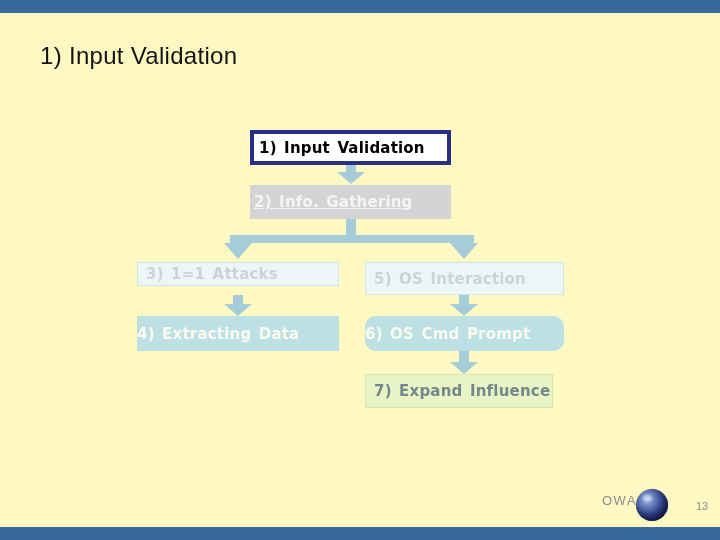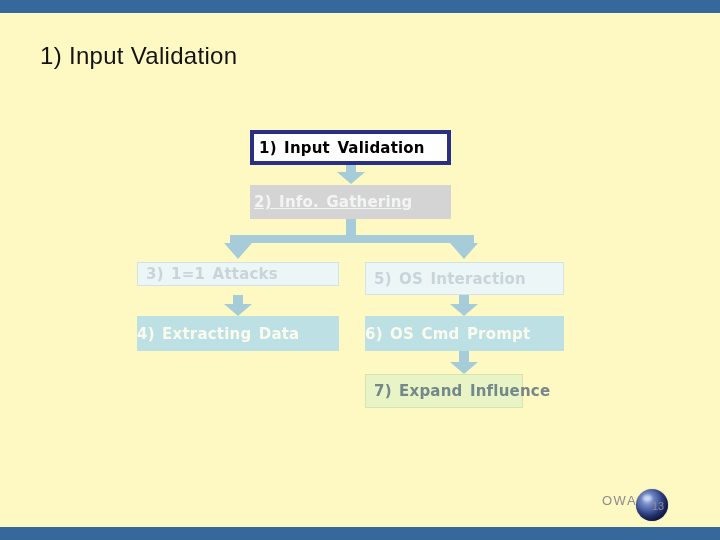--- a/index.html
+++ b/index.html
@@ -49,43 +49,43 @@
     background:#ffffff;border:4px solid var(--node1-border);
     color:#000000;padding-left:5px;}
   .node-2{left:250px;top:185px;width:201px;height:34px;
     background:var(--node2-bg);color:#F3F5F5;padding-left:4px;text-decoration:underline;}
   .node-light{background:var(--light-bg);border:1px solid var(--light-border);
     color:var(--light-text);padding-left:8px;}
   .node-3{left:137px;top:262px;width:202px;height:24px;}
   .node-5{left:365px;top:262px;width:199px;height:33px;}
   .node-teal{background:var(--teal-bg);color:var(--teal-text);padding-left:0;}
   .node-4{left:137px;top:316px;width:202px;height:35px;}
-  .node-6{left:365px;top:316px;width:199px;height:35px;}
-  .node-7{left:365px;top:374px;width:158px;height:34px;
+  .node-6{left:365px;top:316px;width:199px;height:35px;border-radius:11px;}
+  .node-7{left:365px;top:374px;width:188px;height:34px;
     background:var(--green-bg);border:1px solid var(--green-border);
     color:var(--green-text);padding-left:8px;}
   .footer-brand{
     position:absolute;left:582px;top:493px;
     font-family:"Liberation Sans", sans-serif;
     font-size:13px;color:var(--footer-gray);letter-spacing:1.5px;margin-left:20px;
   }
   .globe{
     position:absolute;left:636px;top:489px;width:32px;height:32px;
     border-radius:50%;
     background:radial-gradient(circle at 35% 32%, #b9c7e9 0%, #6d83c0 22%, #3a4e96 48%, #1c2a68 78%, #0a123f 100%);
     box-shadow:inset -3px -4px 7px rgba(2,4,30,0.55), 0 0 1px rgba(0,0,20,0.4);
   }
   .globe::after{
     content:"";position:absolute;left:7px;top:6px;width:9px;height:6px;
     border-radius:50%;
     background:rgba(230,238,255,0.55);
     filter:blur(1px);
   }
   .page-number{
-    position:absolute;left:652px;top:500px;
+    position:absolute;left:696px;top:500px;
     font-family:"Liberation Sans", sans-serif;
     font-size:11px;color:var(--footer-gray);
   }
 </style>
 </head>
 <body>
 
 <div class="slide">
 
   <div class="top-bar"></div>

